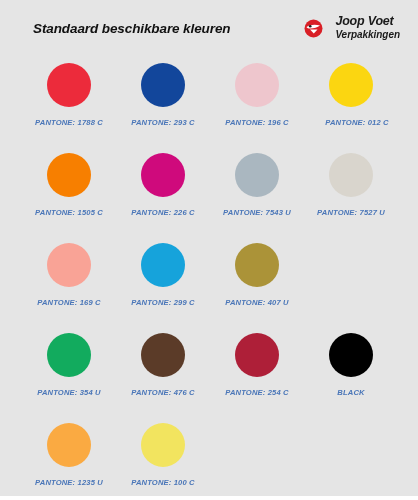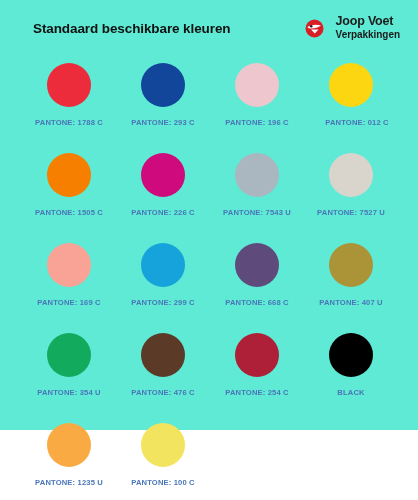--- a/index.html
+++ b/index.html
@@ -10,23 +10,24 @@
   body {
     width: 418px;
     height: 500px;
     overflow: hidden;
     font-family: "Liberation Sans", sans-serif;
     -webkit-font-smoothing: antialiased;
   }
   .page {
     position: relative;
     width: 418px;
-    height: 430px;
-    background: #5eead4;
+    height: 496px;
+    background: #e5e5e5;
     box-sizing: border-box;
+    font-style: italic;
   }
 
   
   .header {
     position: relative;
     height: 56px;
     display: flex;
     align-items: center;
     justify-content: space-between;
     padding: 0 16px 0 33px;
@@ -178,24 +179,20 @@
     <div class="grid-row">
       <div class="cell">
         <div class="swatch" style="background: rgb(249, 163, 150);"></div>
         <div class="swatch-label" style="color: rgb(74, 118, 184);">PANTONE: 169 C</div>
       </div>
       <div class="cell">
         <div class="swatch" style="background: rgb(22, 163, 219);"></div>
         <div class="swatch-label" style="color: rgb(74, 118, 184);">PANTONE: 299 C</div>
       </div>
       <div class="cell">
-        <div class="swatch" style="background: rgb(95, 74, 124);"></div>
-        <div class="swatch-label" style="color: rgb(74, 118, 184);">PANTONE: 668 C</div>
-      </div>
-      <div class="cell">
         <div class="swatch" style="background: rgb(171, 147, 56);"></div>
         <div class="swatch-label" style="color: rgb(74, 118, 184);">PANTONE: 407 U</div>
       </div>
     </div>
 
     <div class="grid-row">
       <div class="cell">
         <div class="swatch" style="background: rgb(18, 171, 94);"></div>
         <div class="swatch-label" style="color: rgb(74, 118, 184);">PANTONE: 354 U</div>
       </div>

